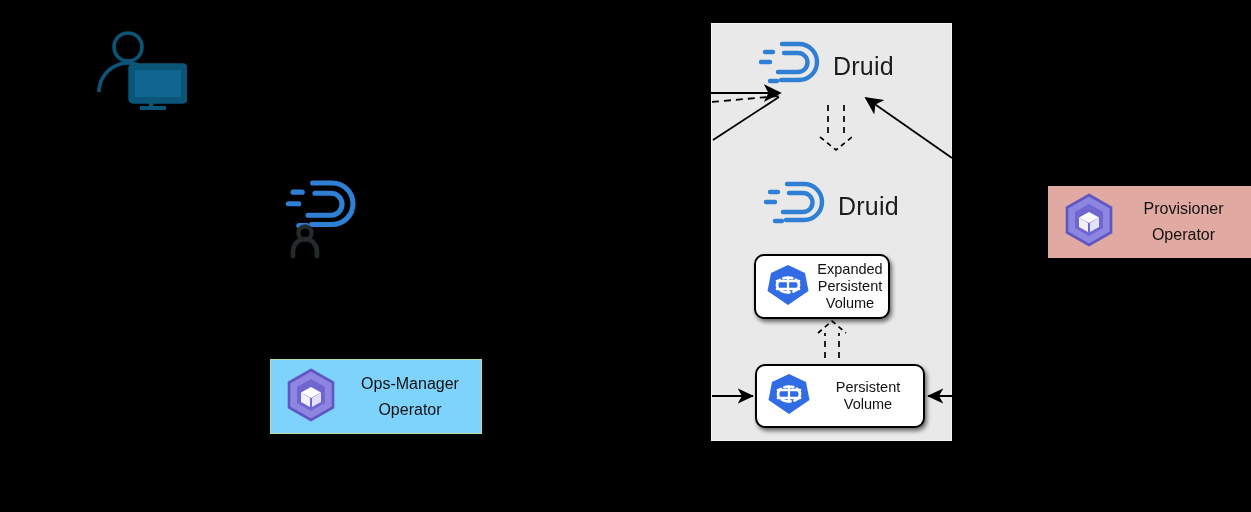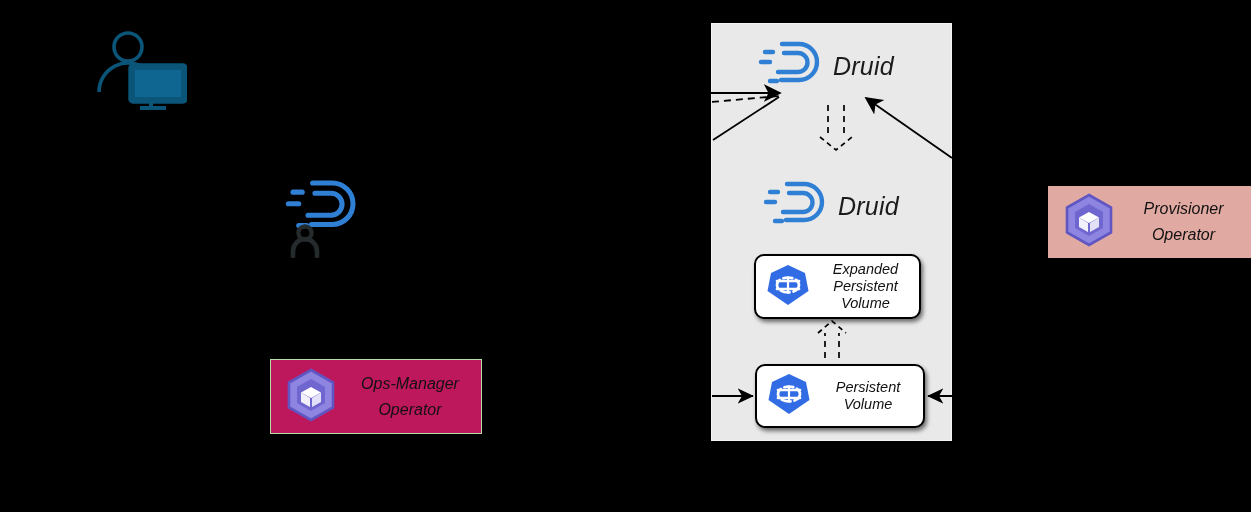--- a/index.html
+++ b/index.html
@@ -1,37 +1,37 @@
 <!DOCTYPE html>
 <html><head>
 <meta charset="utf-8">
 <style>
   html,body{margin:0;padding:0;background:#000;}
   body{width:1251px;height:512px;position:relative;overflow:hidden;
        font-family:"Liberation Sans",sans-serif;}
-  .canvas{position:absolute;inset:0;background:#000;font-style:italic;}
+  .canvas{position:absolute;inset:0;background:#000;}
 
   
   .panel{position:absolute;left:711px;top:23px;width:241px;height:418px;
          background:#e9e9e9;border:1px solid #f4f4f4;box-sizing:border-box;}
 
   
   .node{position:absolute;box-sizing:border-box;display:flex;align-items:center;
         justify-content:flex-start;}
   .node .label{font-size:14.5px;line-height:17px;color:#111;text-align:center;}
 
   .whitebox{background:#fff;border:2px solid #000;border-radius:10px;
             box-shadow:2px 3px 4px rgba(0,0,0,.55);}
-  .greenbox{background:#be185d;border:1px solid #b3dfa6;
+  .greenbox{background:#7dd3fc;border:1px solid #b3dfa6;
             box-shadow:2px 3px 4px rgba(0,0,0,.55);}
   .pinkbox{background:#e0a9a1;border:1px solid #e0a9a1;
            box-shadow:2px 3px 4px rgba(0,0,0,.55);}
 
   
-  #expanded-pv{left:754px;top:254px;width:167px;height:65px;}
+  #expanded-pv{left:754px;top:254px;width:136px;height:65px;}
   #persistent-pv{left:755px;top:364px;width:170px;height:64px;}
   #ops-operator{left:270px;top:359px;width:212px;height:75px;}
   #prov-operator{left:1048px;top:186px;width:203px;height:72px;}
   #petset{left:1075px;top:371px;width:145px;height:56px;}
 
   #expanded-pv .label,#persistent-pv .label{flex:1;margin-left:2px;}
   #ops-operator .label,#prov-operator .label{flex:1;font-size:16px;line-height:26px;}
   #petset .label{flex:1;font-size:16px;text-align:left;padding-left:2px;}
 
   .icon{flex:0 0 auto;display:block;}

